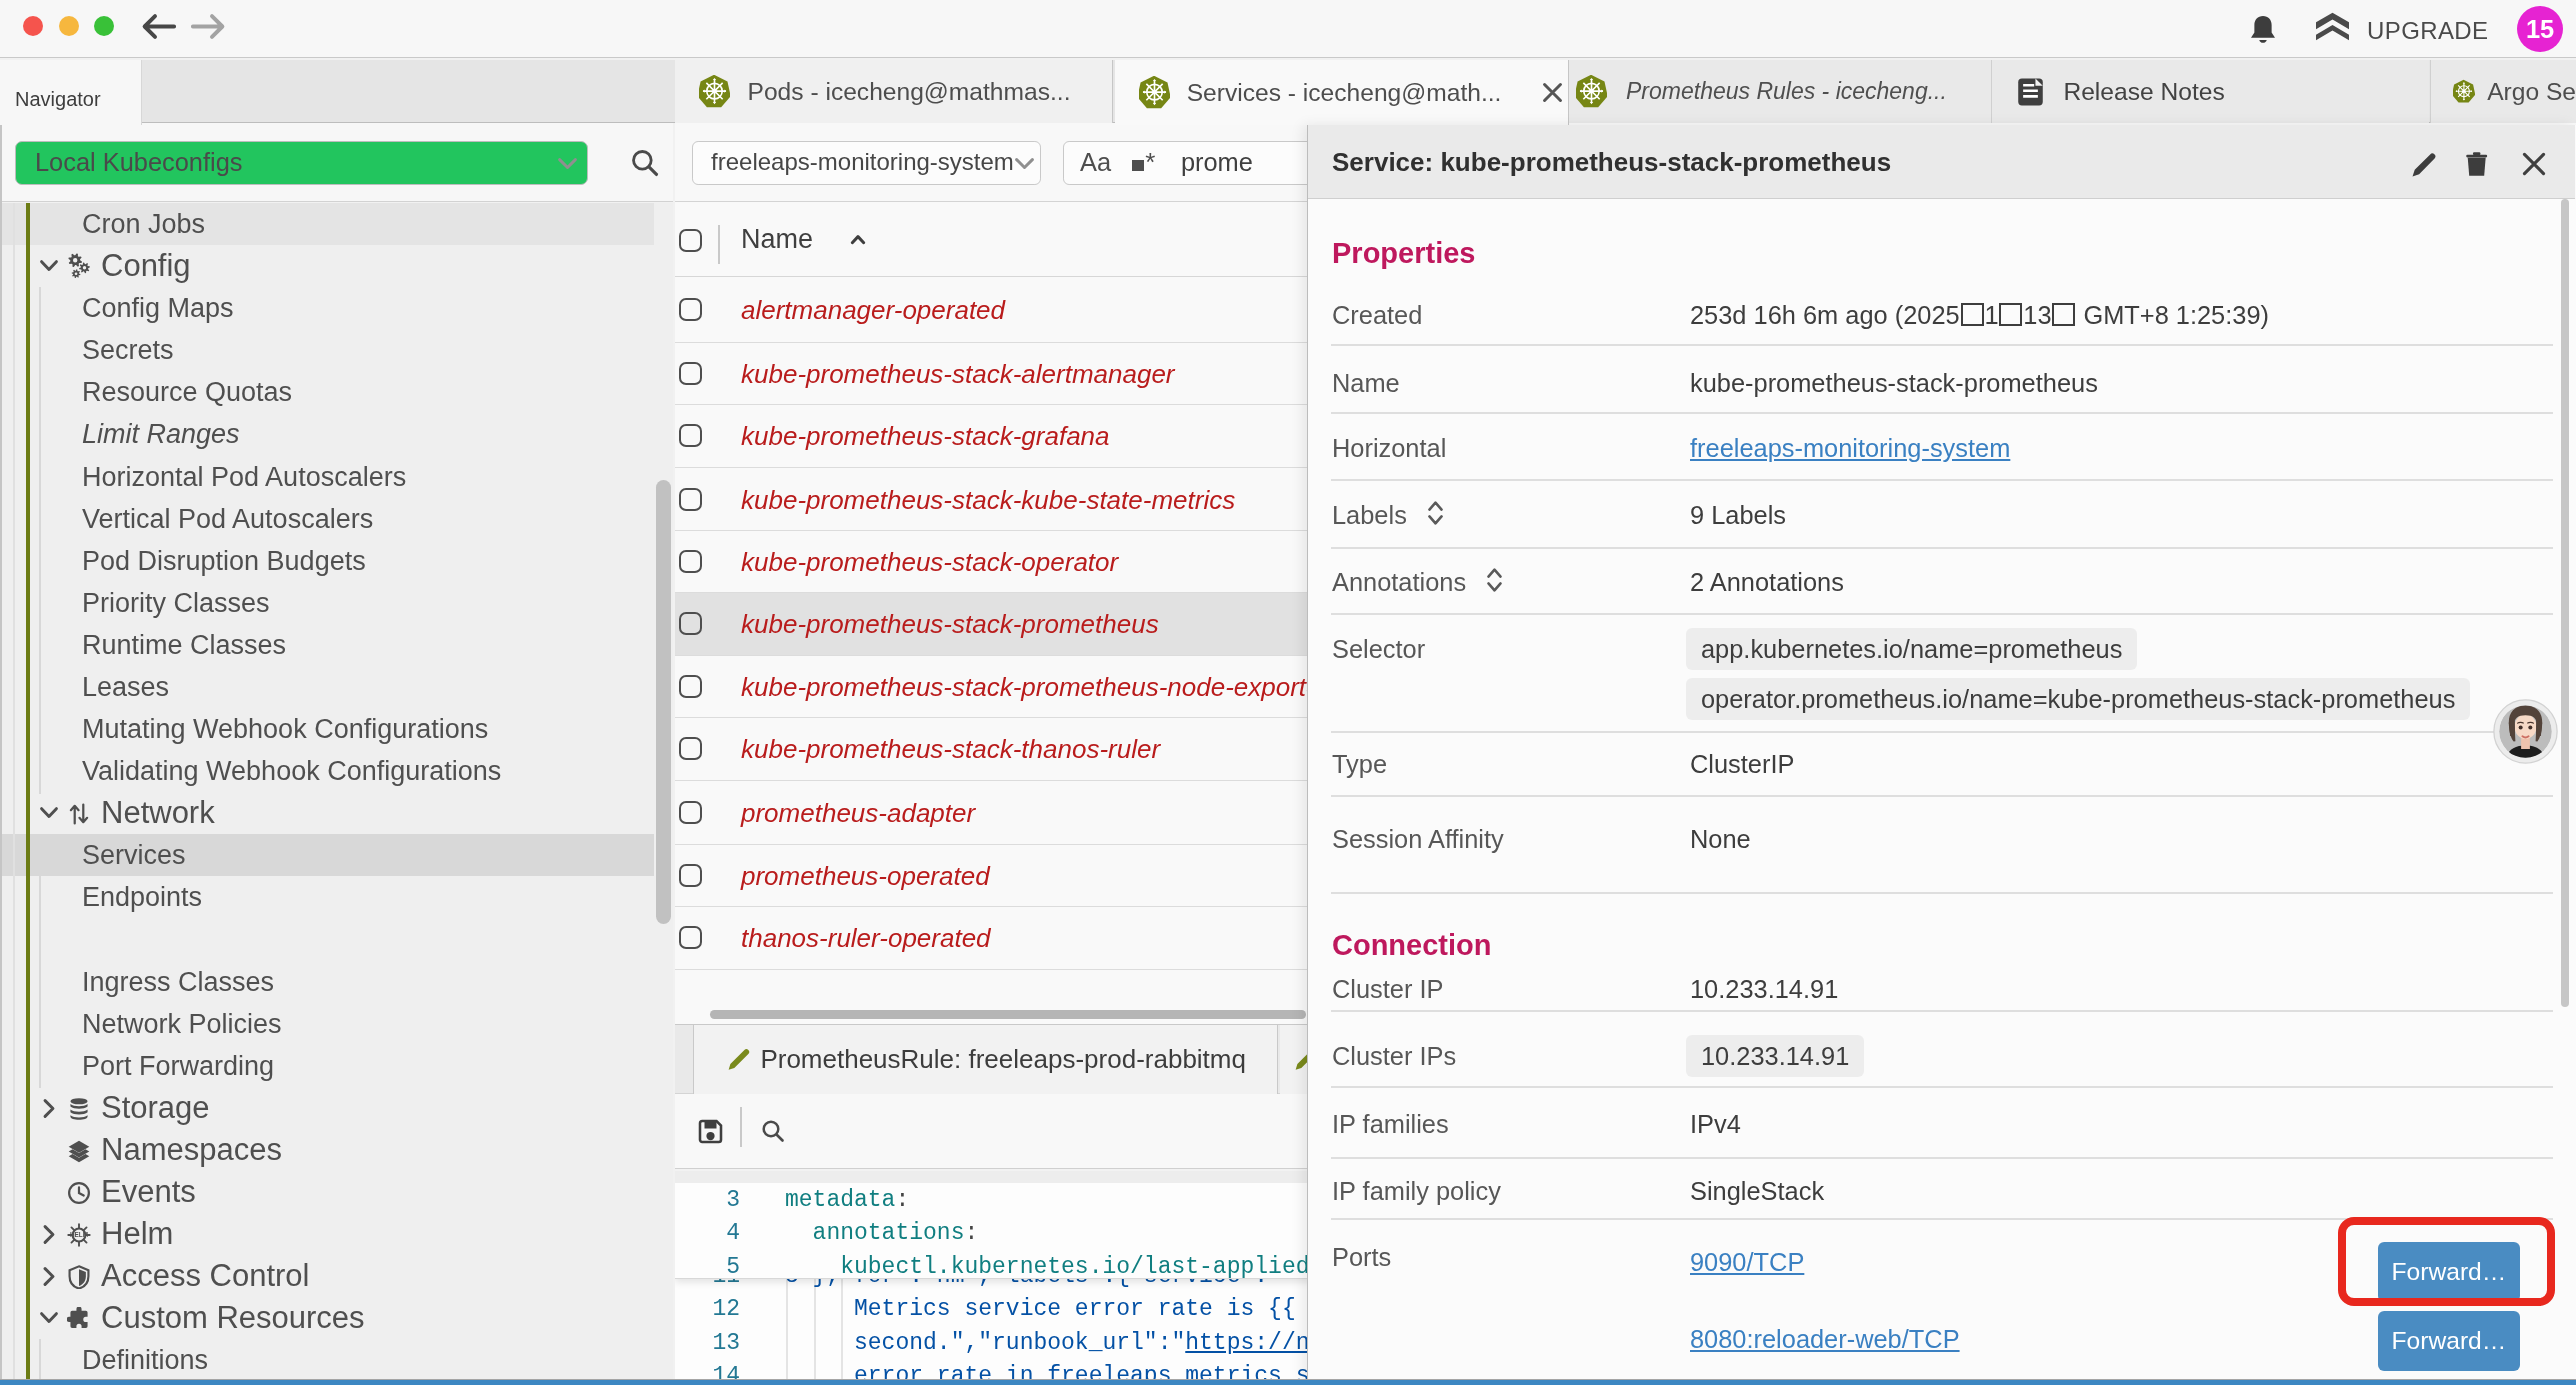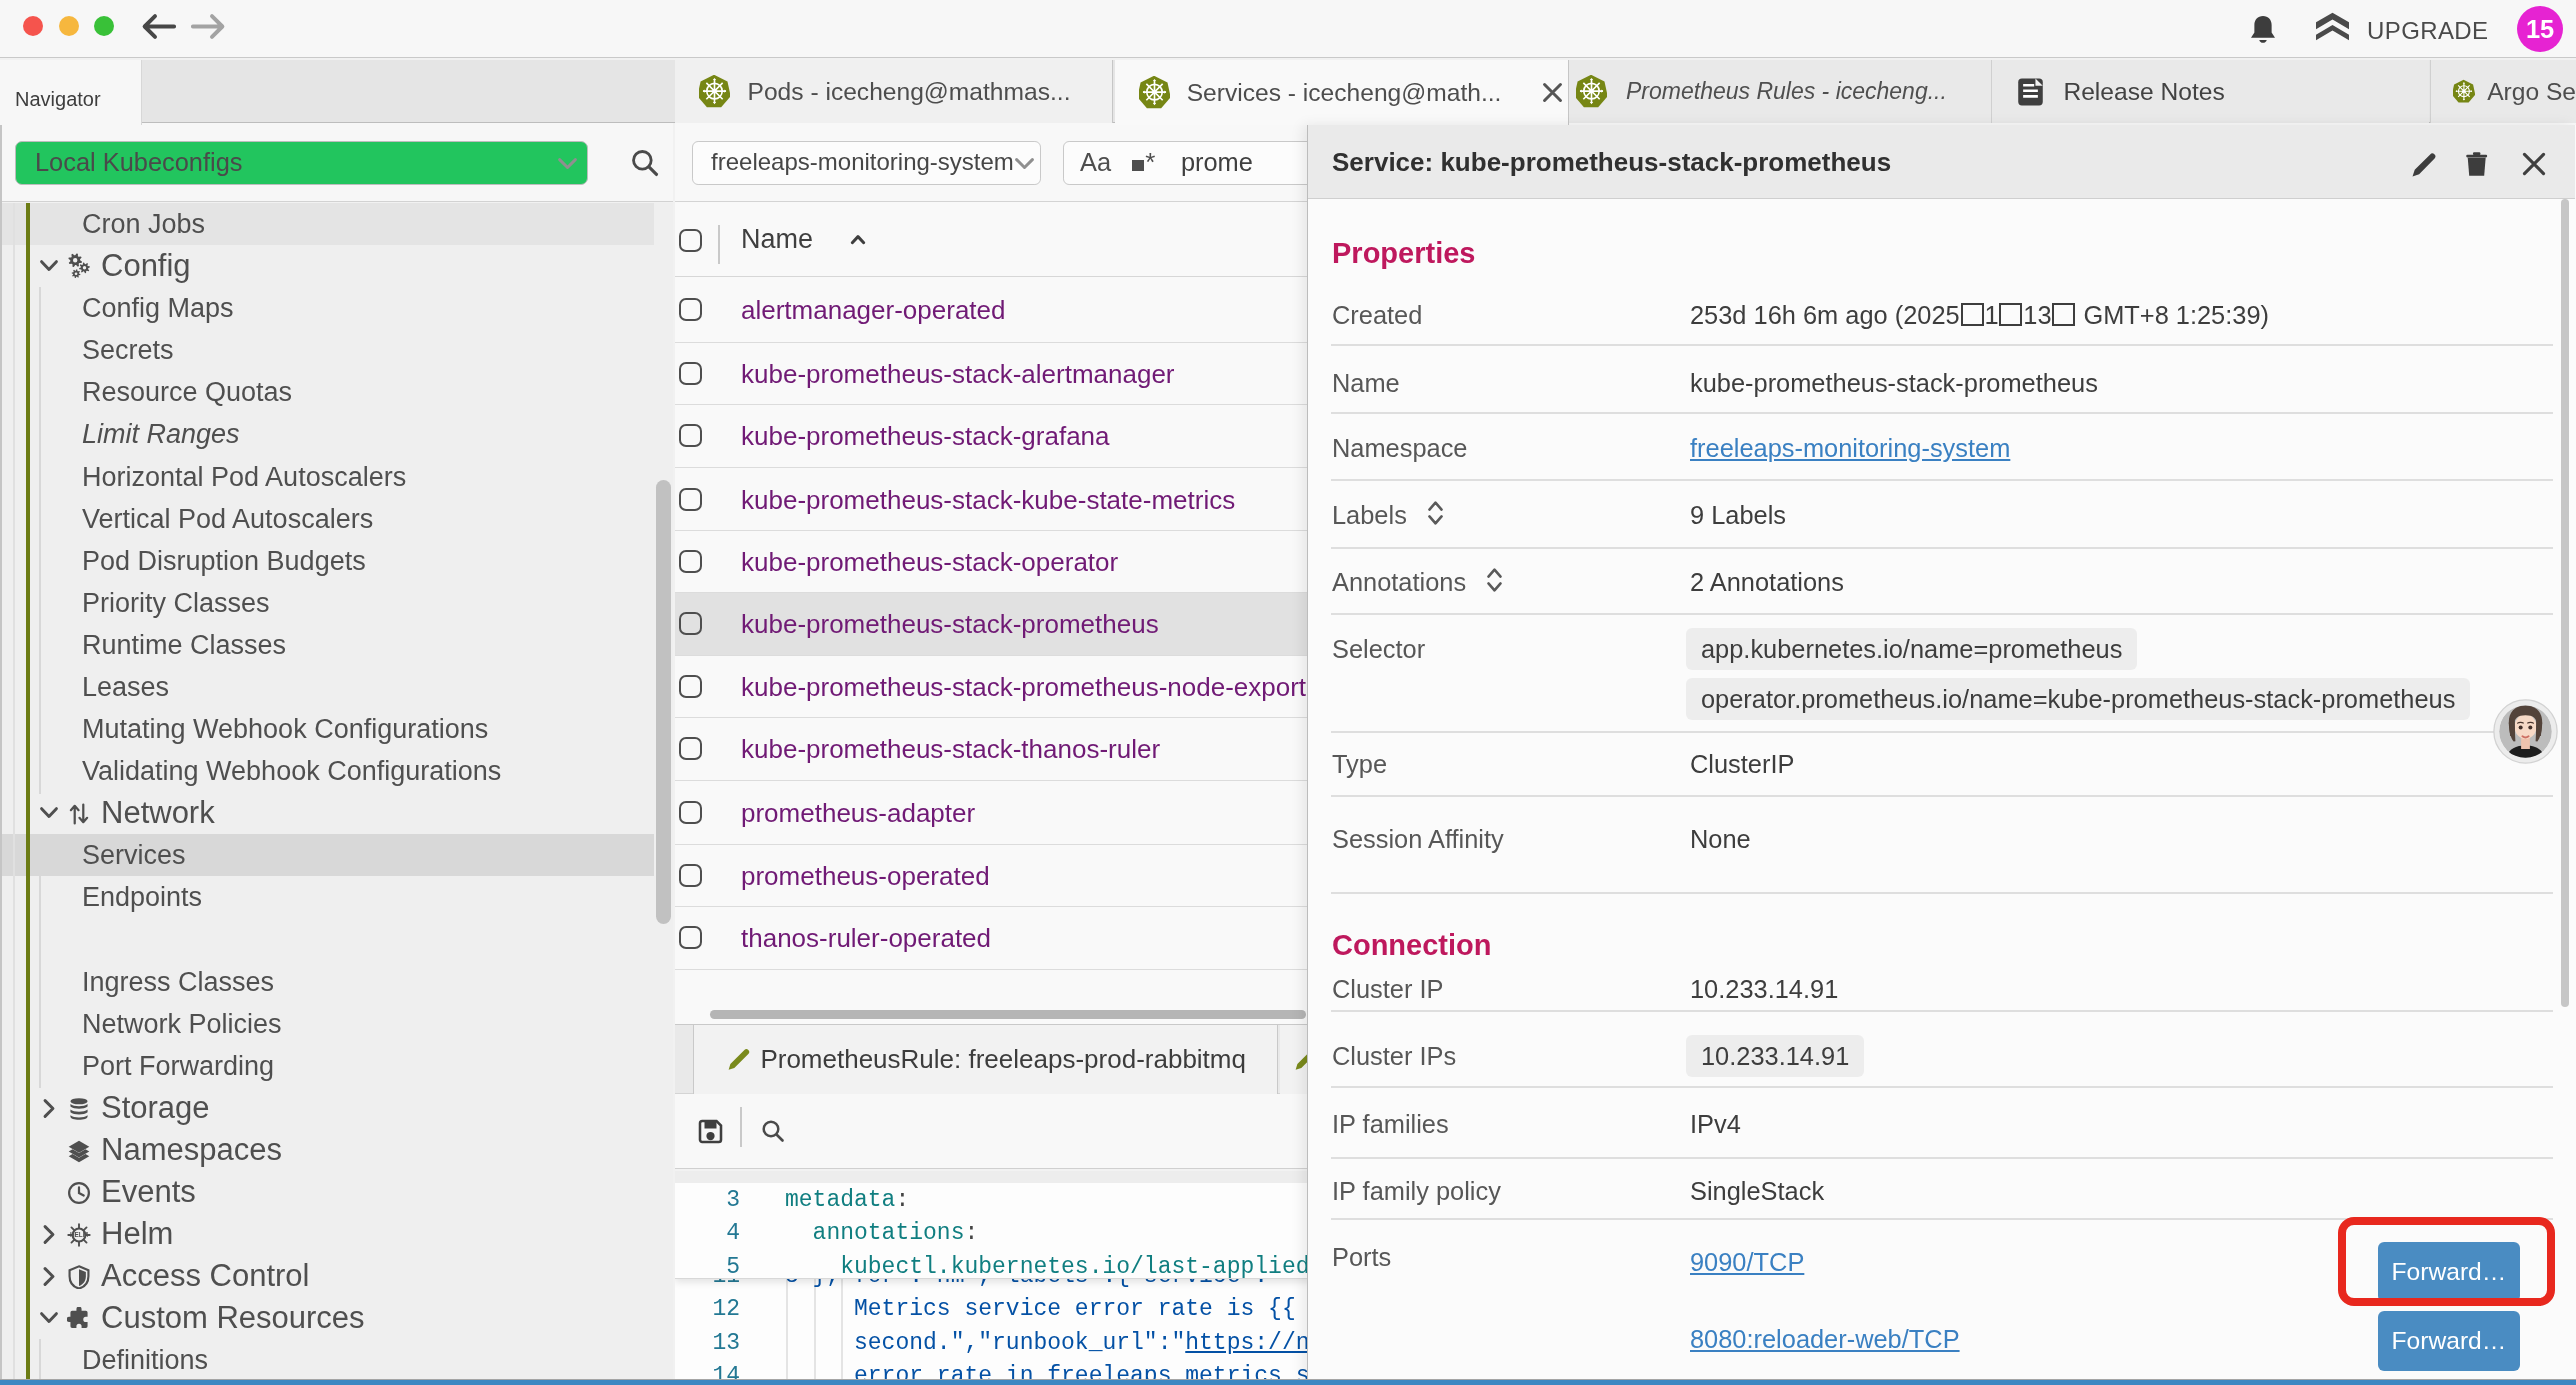--- a/index.html
+++ b/index.html
@@ -29,21 +29,21 @@
   #sidebar { position:absolute; left:0; top:203px; width:673px; height:1178px; background:#efefef; }
   .srow { position:absolute; left:0; width:654px; height:42px; line-height:42px; font-size:27px; color:#4f4f4f; white-space:nowrap; }
   .srow .lbl-sub { position:absolute; left:82px; }
   .srow .lbl-grp { position:absolute; left:101px; font-size:31px; }
   #vline { position:absolute; left:0; top:123px; width:1.8px; height:1258px; background:#c5c5c5; }
 
   
   #main-toolbar { position:absolute; left:675px; top:123px; width:1901px; height:79px; background:#f8f8f8; border-bottom:1.8px solid #d4d4d4; }
   #table { position:absolute; left:675px; top:202px; width:1901px; height:822px; background:#f9f9f9; }
   .trow { position:absolute; left:0; width:1901px; border-bottom:1.8px solid #dcdcdc; }
-  .trow .nm { position:absolute; left:66px; font-size:26px; color:#701a75; white-space:nowrap; }
+  .trow .nm { position:absolute; left:66px; font-size:26px; color:#b91c1c; white-space:nowrap;font-style:italic; }
   .cbx { position:absolute; left:3.5px; width:23px; height:23px; border:2.6px solid #4e4e4e; border-radius:7px; }
 
   
   #dock { position:absolute; left:675px; top:1024px; width:1901px; height:357px; background:#f2f2f2; border-top:1.8px solid #c9c9c9; }
 
   
   #panel { position:absolute; left:1307px; top:125px; width:1269px; height:1256px; background:#fbfbfb; border-left:1.8px solid #bcbcbc; box-shadow:-5.3px 0 12.3px rgba(0,0,0,0.08); z-index:5; }
   #panel-hdr { position:absolute; left:0; top:0; width:1267px; height:74px; background:#eaeaea; border-bottom:1.8px solid #cfcfcf; }
   .prow-border { position:absolute; left:23px; right:23px; height:1.8px; background:#dedede; }
   .plabel { position:absolute; left:24px; font-size:25.4px; color:#575757; white-space:nowrap; }
@@ -432,21 +432,21 @@
   <div class="ptitle" style="top:112px">Properties</div>
 
   <div class="plabel" style="top:169px;height:42px;line-height:42px">Created</div>
   <div class="pvalue" style="top:169px;height:42px;line-height:42px">253d 16h 6m ago (2025<span style="display:inline-block;width:23px;height:23px;border:2.2px solid #3d3d3d;vertical-align:-1.8px;margin:0 0.9px"></span>1<span style="display:inline-block;width:23px;height:23px;border:2.2px solid #3d3d3d;vertical-align:-1.8px;margin:0 0.9px"></span>13<span style="display:inline-block;width:23px;height:23px;border:2.2px solid #3d3d3d;vertical-align:-1.8px;margin:0 0.9px"></span> GMT+8 1:25:39)</div>
   <div class="prow-border" style="top:219px"></div>
 
   <div class="plabel" style="top:237px;height:42px;line-height:42px">Name</div>
   <div class="pvalue" style="top:237px;height:42px;line-height:42px">kube-prometheus-stack-prometheus</div>
   <div class="prow-border" style="top:287px"></div>
 
-  <div class="plabel" style="top:302px;height:42px;line-height:42px">Namespace</div>
+  <div class="plabel" style="top:302px;height:42px;line-height:42px">Horizontal</div>
   <div class="pvalue plink" style="top:302px;height:42px;line-height:42px">freeleaps-monitoring-system</div>
   <div class="prow-border" style="top:354px"></div>
 
   <div class="plabel" style="top:369px;height:42px;line-height:42px">Labels
     <svg style="display:inline-block;vertical-align:-2.6px;margin-left:12.3px" width="19" height="28" viewBox="0 0 22 32">
         <path d="M4 12 L11 4 L18 12 M4 20 L11 28 L18 20" fill="none" stroke="#5a5a5a" stroke-width="3" stroke-linecap="round" stroke-linejoin="round"></path>
       </svg>
   </div>
   <div class="pvalue" style="top:369px;height:42px;line-height:42px">9 Labels</div>
   <div class="prow-border" style="top:422px"></div>

